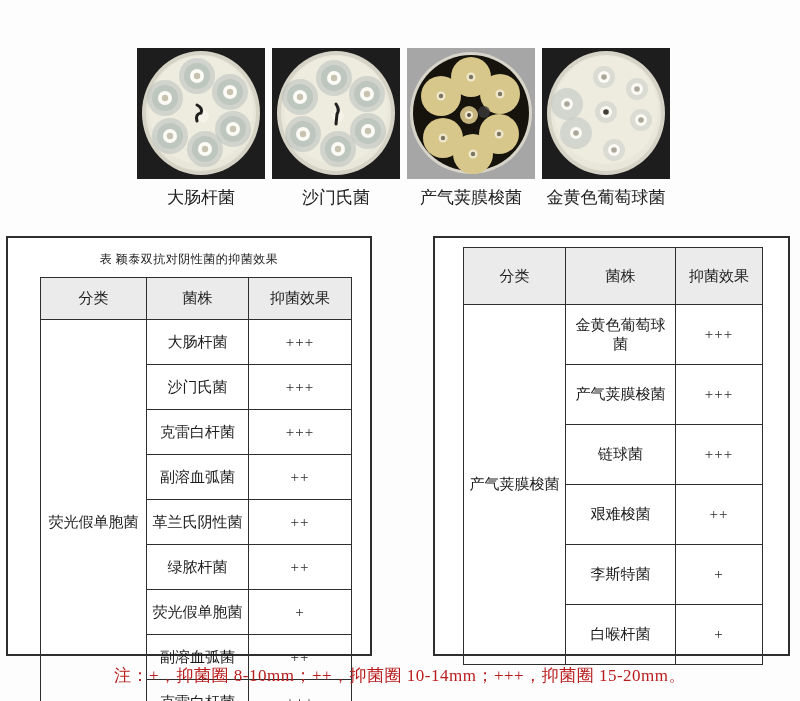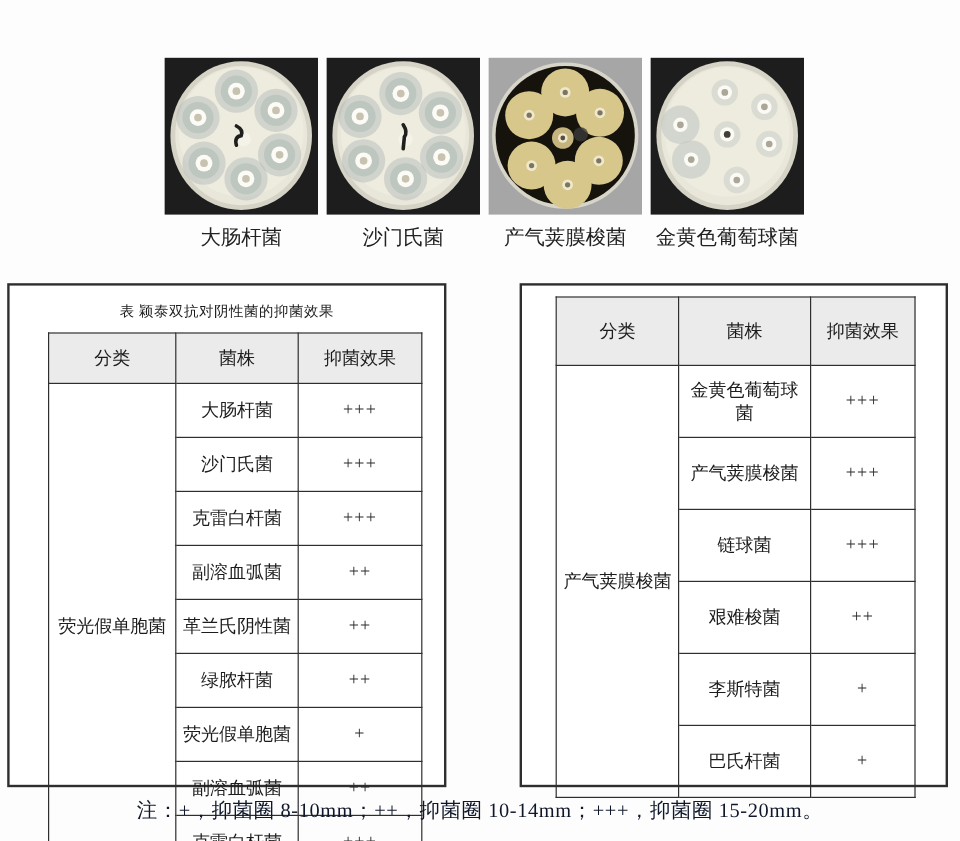--- a/index.html
+++ b/index.html
@@ -28,21 +28,21 @@
     padding:4px;font-size:15px;font-weight:normal;}
   table.effects th{background:#ebebeb;}
   .table-box.left th{height:33px;}
   .table-box.left td{height:36px;}
   .table-box.right th{height:48px;}
   .table-box.right td{height:51px;}
   td.effect{font-size:13px;letter-spacing:1px;color:#2a2a2a;}
   td.category{font-size:15px;}
 
   .note{position:absolute;top:664px;left:0;width:100%;text-align:center;
-    font-size:17px;letter-spacing:0.5px;color:#0f172a;}
+    font-size:17px;letter-spacing:0.5px;color:#b91c1c;}
 </style>
 </head>
 <body>
 
 <div class="page">
 
 
   <div class="photos-row">
       <div class="photo">
         <svg viewBox="0 0 128 131">
@@ -265,21 +265,21 @@
           </tr>
           <tr>
             <td>艰难梭菌</td>
             <td class="effect">++</td>
           </tr>
           <tr>
             <td>李斯特菌</td>
             <td class="effect">+</td>
           </tr>
           <tr>
-            <td>巴氏杆菌</td>
+            <td>白喉杆菌</td>
             <td class="effect">+</td>
           </tr>
         </tbody>
       </table>
     </div>
 
   <div class="note">注：+，抑菌圈 8-10mm；++，抑菌圈 10-14mm；+++，抑菌圈 15-20mm。</div>
 </div>
 
 </body></html>

